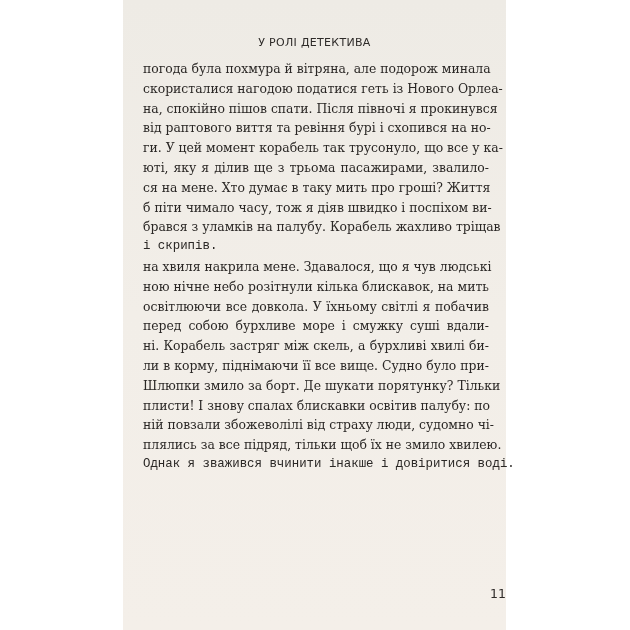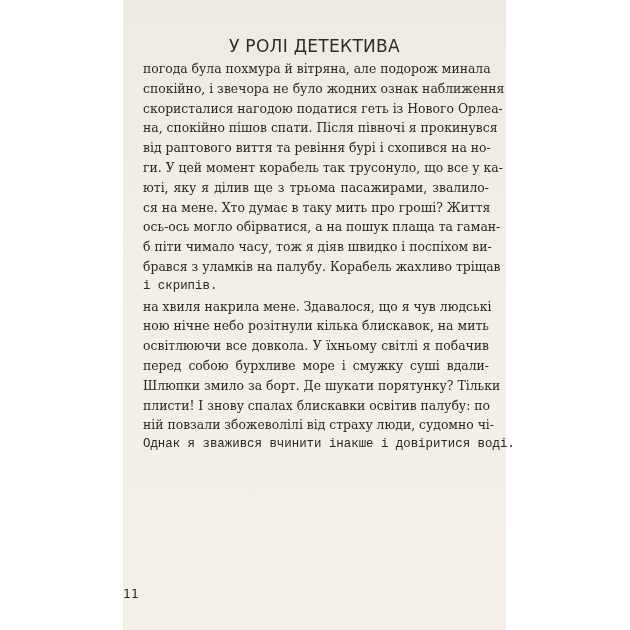--- a/index.html
+++ b/index.html
@@ -4,60 +4,61 @@
 <style>
   html, body { margin: 0; padding: 0; background: #ffffff; }
   body { width: 630px; height: 630px; position: relative; overflow: hidden; }
   .page {
     position: absolute; left: 123px; top: 0; width: 383px; height: 630px;
     background: #f1ede7;
     background-image: linear-gradient(180deg, #eeebe5 0%, #f2eee8 50%, #f4efe9 100%);
   }
   .running-head {
     position: absolute; left: 0; width: 383px; top: 36px; text-align: center;
-    font-family: "DejaVu Sans", sans-serif; font-size: 17px; letter-spacing: 0.3px;
+    font-family: "DejaVu Sans", sans-serif; font-size: 11px; letter-spacing: 0.3px;
     color: #2e2b29;
   }
   .body-text {
     position: absolute; left: 20px; top: 59px; width: 346px;
     font-family: "DejaVu Serif", serif; font-size: 12.4px; line-height: 19.8px;
     color: #2a2725;
   }
   .line { display: block; white-space: nowrap; text-align-last: justify; text-align: justify; }
   .line.last { text-align-last: left; font-family: Liberation Mono, monospace; }
   .line.indent { padding-left: 19px; }
   .folio {
-    position: absolute; left: 0; width: 383px; top: 586px; text-align: left;
+    position: absolute; left: 0; width: 383px; top: 586px; text-align: right;
     font-family: "DejaVu Sans", sans-serif; font-size: 12.5px; color: #2e2b29;
   }
 </style>
 </head>
 <body>
 
 <div class="page">
   <div class="running-head">У РОЛІ ДЕТЕКТИВА</div>
 
   <div class="body-text">
     <span class="line">погода була похмура й вітряна, але подорож минала</span>
-    <span class="line">спокійно, і звечора не було жодних ознак наближення</span>
     <span class="line">скористалися нагодою податися геть із Нового Орлеа-</span>
     <span class="line">на, спокійно пішов спати. Після півночі я прокинувся</span>
     <span class="line">від раптового виття та ревіння бурі і схопився на но-</span>
     <span class="line">ги. У цей момент корабель так трусонуло, що все у ка-</span>
     <span class="line">юті, яку я ділив ще з трьома пасажирами, звалило-</span>
     <span class="line">ся на мене. Хто думає в таку мить про гроші? Життя</span>
-    <span class="line">ось-ось могло обірватися, а на пошук плаща та гаман-</span>
     <span class="line">б піти чимало часу, тож я діяв швидко і поспіхом ви-</span>
     <span class="line">брався з уламків на палубу. Корабель жахливо тріщав</span>
     <span class="line last">і скрипів.</span>
     <span class="line">на хвиля накрила мене. Здавалося, що я чув людські</span>
     <span class="line">ною нічне небо розітнули кілька блискавок, на мить</span>
     <span class="line">освітлюючи все довкола. У їхньому світлі я побачив</span>
     <span class="line">перед собою бурхливе море і смужку суші вдали-</span>
+    <span class="line">ні. Корабель застряг між скель, а бурхливі хвилі би-</span>
+    <span class="line">ли в корму, піднімаючи її все вище. Судно було при-</span>
     <span class="line">Шлюпки змило за борт. Де шукати порятунку? Тільки</span>
     <span class="line">плисти! І знову спалах блискавки освітив палубу: по</span>
     <span class="line">ній повзали збожеволілі від страху люди, судомно чі-</span>
+    <span class="line">плялись за все підряд, тільки щоб їх не змило хвилею.</span>
     <span class="line last">Однак я зважився вчинити інакше і довіритися воді.</span>
 
   </div>
 
   <div class="folio">11</div>
 </div>
 
 </body></html>

